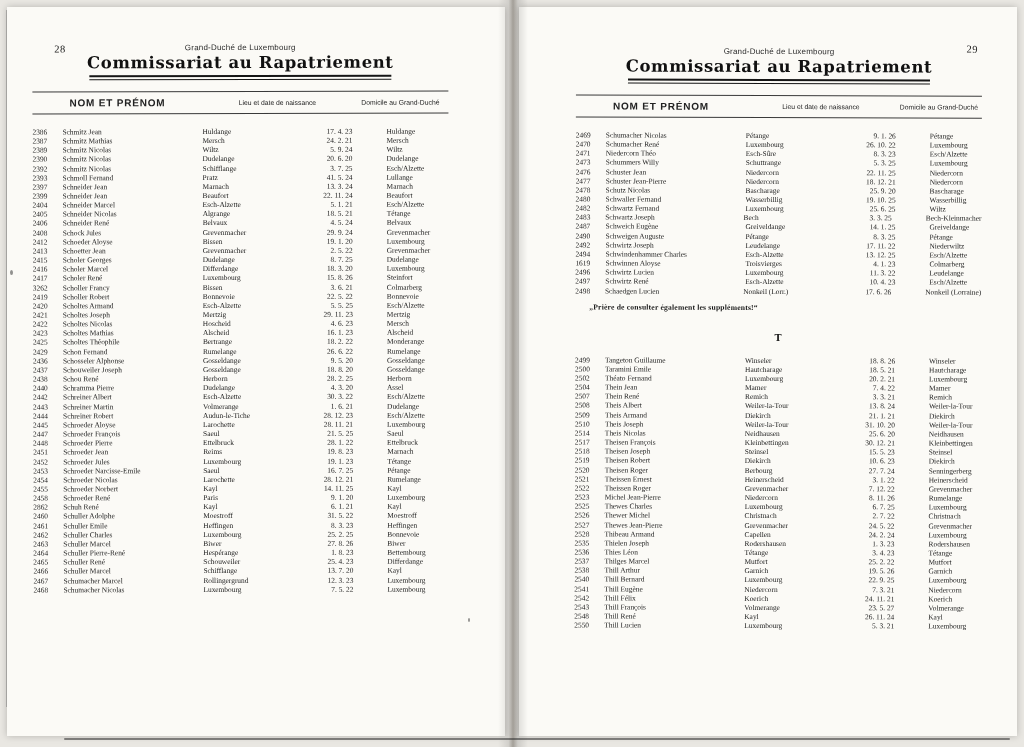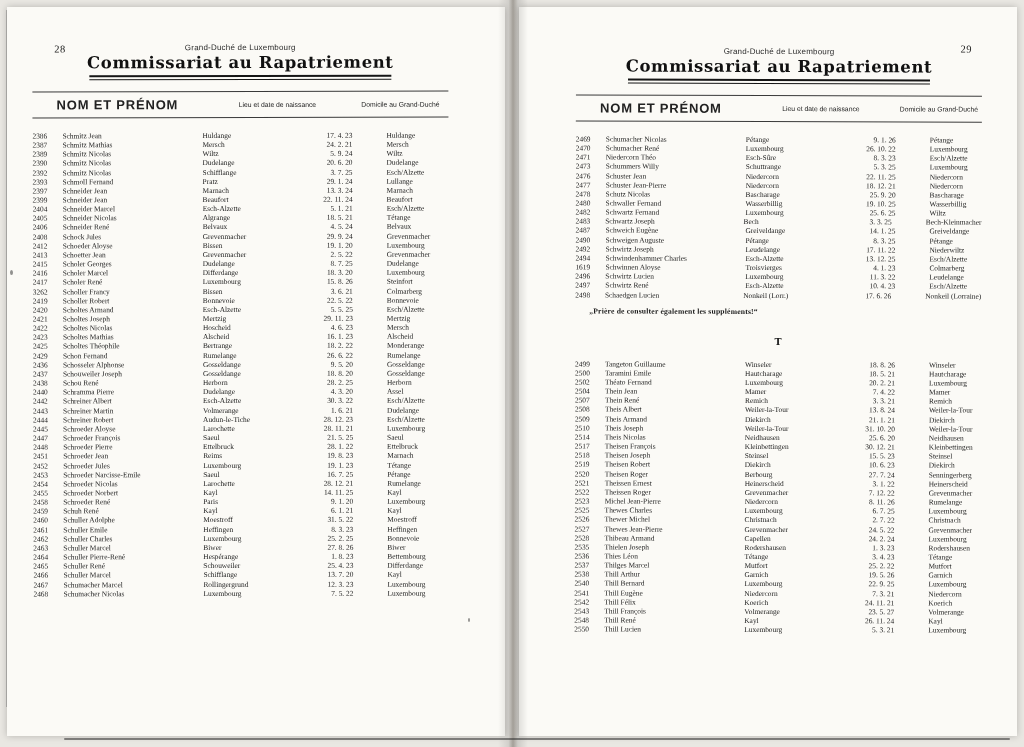--- a/index.html
+++ b/index.html
@@ -29,40 +29,40 @@
   }
   .content { position:relative; height:100%; }
   .page-left  .content { padding:36px 56px 0 26px; transform:rotate(-0.12deg); }
   .page-right .content { padding:40px 36px 0 56px; transform:rotate(0.18deg); }
 
   .page-number {
     position:absolute; top:36px; font-size:10.5px; letter-spacing:0.5px;
     font-family:"Liberation Serif", serif;
   }
   .page-left  .page-number { left:48px; }
-  .page-right .page-number { right:46px; }
+  .page-right .page-number { right:40px; }
 
   .running-head {
     text-align:center; font-family:"Liberation Sans", sans-serif;
     font-size:8px; color:#2a2a2a; letter-spacing:0.2px;
   }
   .doc-title {
     text-align:center; font-family:"DejaVu Serif", serif; font-weight:bold;
     font-size:16.5px; letter-spacing:0.6px; margin-top:1px; color:#111;
   }
   .title-rule { width:302px; margin:3px auto 0; }
   .title-rule .thick { height:2.4px; background:#161616; }
   .title-rule .thin  { height:0.9px; background:#161616; margin-top:1.6px; }
 
   .col-headers {
     display:flex; align-items:center; margin-top:11px;
     border-top:1px solid #3a3a3a; border-bottom:1px solid #3a3a3a;
     padding:5px 0 5px; font-family:"Liberation Sans", sans-serif; color:#222;
   }
-  .ch-name { width:170px; text-align:center; font-size:13px; font-weight:bold; letter-spacing:0.8px; }
+  .ch-name { width:170px; text-align:center; font-size:10px; font-weight:bold; letter-spacing:0.8px; }
   .ch-birth { width:150px; text-align:center; font-size:6.8px; }
   .ch-dom { flex:1; text-align:center; font-size:6.8px; }
 
   .rows { margin-top:13px; }
   .row {
     display:flex; white-space:nowrap;
     font-size:7.4px; line-height:9.15px; color:#1b1b1b;
   }
   .c-num   { width:30px; }
   .c-name  { width:140px; }
@@ -132,21 +132,21 @@
             <span class="c-num">2392</span>
             <span class="c-name">Schmitz Nicolas</span>
             <span class="c-place">Schifflange</span>
             <span class="c-date">3. 7. 25</span>
             <span class="c-dom">Esch/Alzette</span>
           </div>
           <div class="row">
             <span class="c-num">2393</span>
             <span class="c-name">Schmoll Fernand</span>
             <span class="c-place">Pratz</span>
-            <span class="c-date">29. 1. 24</span>
+            <span class="c-date">41. 5. 24</span>
             <span class="c-dom">Lullange</span>
           </div>
           <div class="row">
             <span class="c-num">2397</span>
             <span class="c-name">Schneider Jean</span>
             <span class="c-place">Marnach</span>
             <span class="c-date">13. 3. 24</span>
             <span class="c-dom">Marnach</span>
           </div>
           <div class="row">
@@ -381,21 +381,21 @@
             <span class="c-dom">Kayl</span>
           </div>
           <div class="row">
             <span class="c-num">2458</span>
             <span class="c-name">Schroeder René</span>
             <span class="c-place">Paris</span>
             <span class="c-date">9. 1. 20</span>
             <span class="c-dom">Luxembourg</span>
           </div>
           <div class="row">
-            <span class="c-num">2459</span>
+            <span class="c-num">2862</span>
             <span class="c-name">Schuh René</span>
             <span class="c-place">Kayl</span>
             <span class="c-date">6. 1. 21</span>
             <span class="c-dom">Kayl</span>
           </div>
           <div class="row">
             <span class="c-num">2460</span>
             <span class="c-name">Schuller Adolphe</span>
             <span class="c-place">Moestroff</span>
             <span class="c-date">31. 5. 22</span>

